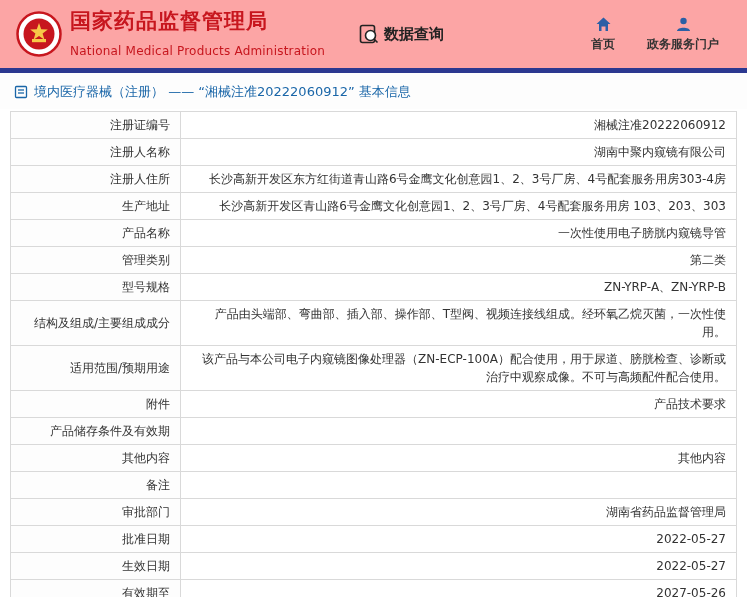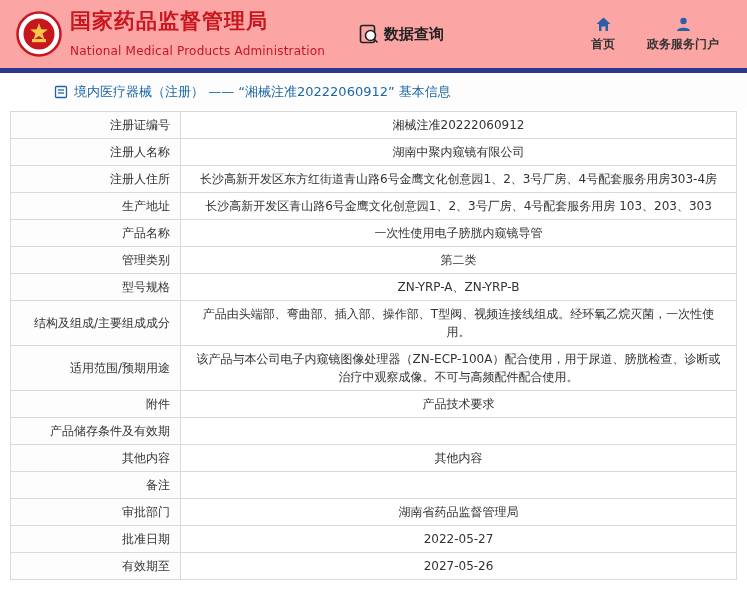--- a/index.html
+++ b/index.html
@@ -36,21 +36,21 @@
     display:flex; flex-direction:column; align-items:center;
     cursor:pointer; min-width:44px;
   }
   .nav-ico { width:17px; height:17px; margin-bottom:3px; }
   .nav-label { font-size:12px; color:#333; white-space:nowrap; }
   
   .navy-bar { height:5px; background:#2b3890; width:100%; }
   
   .breadcrumb {
     display:flex; align-items:center;
-    padding:10px 14px 8px 14px; background:#fdfdfd;margin-left:40px;
+    padding:10px 14px 8px 14px; background:#fdfdfd;
   }
   .bc-icon { width:14px; height:14px; margin-right:6px; flex:0 0 auto; }
   .bc-text { font-size:13px; color:#1a66a8; white-space:nowrap; }
   
   .table-wrap { padding:2px 10px 0 10px; }
   table.info {
     width:100%; border-collapse:collapse;
     border:1px solid #cfcfcf;
     font-size:12px;
   }
@@ -58,21 +58,21 @@
     border:1px solid #d9d9d9;
     padding:4px 10px;
     line-height:1.5;
     vertical-align:middle;
     margin-top:12px;
   }
   td.label-cell {
     width:170px; text-align:right; color:#333;
     background:#fdfdfd; white-space:normal;
   }
-  td.value-cell { text-align:center; color:#333; }
+  td.value-cell { text-align:right; color:#333; }
 </style>
 </head>
 <body>
 
 <div class="header">
   <div class="logo-wrap">
     <svg class="emblem" viewBox="0 0 46 46">
       <circle cx="23" cy="23" r="21.5" fill="#ffffff" stroke="#c7161e" stroke-width="2.5"></circle>
       <circle cx="23" cy="23" r="15.5" fill="#c7161e"></circle>
       <polygon points="23,12 25.2,18.2 31.8,18.4 26.6,22.4 28.5,28.8 23,25 17.5,28.8 19.4,22.4 14.2,18.4 20.8,18.2" fill="#f7c948"></polygon>
@@ -178,18 +178,22 @@
         </tr>
         <tr>
           <td class="label-cell">审批部门</td>
           <td class="value-cell">湖南省药品监督管理局</td>
         </tr>
         <tr>
           <td class="label-cell">批准日期</td>
           <td class="value-cell">2022-05-27</td>
         </tr>
         <tr>
+          <td class="label-cell">生效日期</td>
+          <td class="value-cell">2022-05-27</td>
+        </tr>
+        <tr>
           <td class="label-cell">有效期至</td>
           <td class="value-cell">2027-05-26</td>
         </tr>
       </tbody>
   </table>
 </div>
 
 </body></html>

